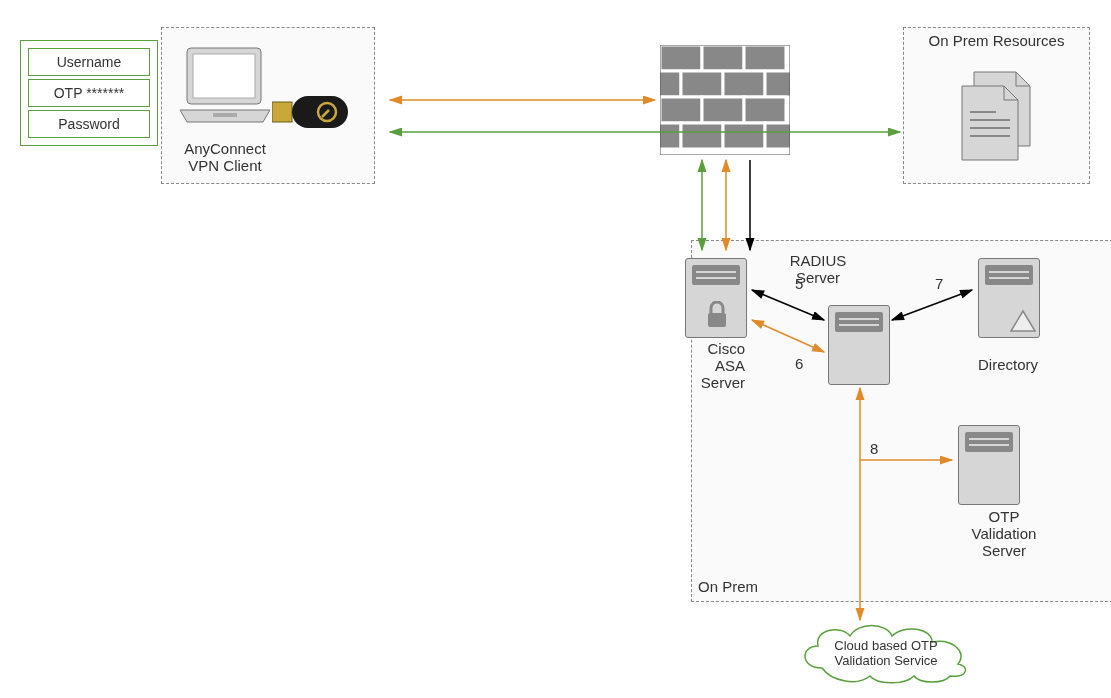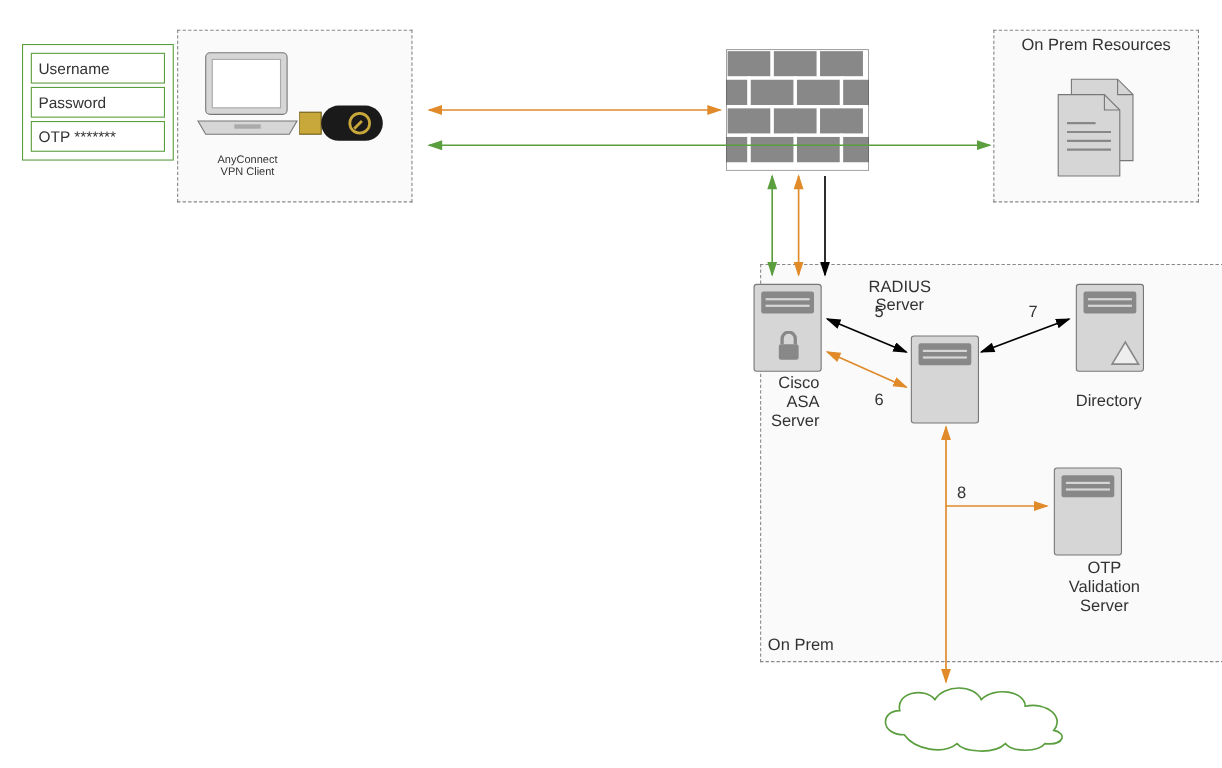--- a/index.html
+++ b/index.html
@@ -56,45 +56,45 @@
     top:0;left:0;
     width:1111px;height:698px;
     pointer-events:none;
   }
 </style>
 </head>
 <body>
 
 <div class="dashed-box" style="left:161px; top:27px; width:212px; height:155px;"></div>
 
-<div style="position:absolute; left:20px; top:40px; width:128px; border:1.5px solid #5a9e3e; padding:4px; background:white;">
+<div style="position:absolute; left:20px; top:40px; width:128px; border:1.5px solid #5a9e3e; padding:4px; background:white;text-align:center;">
   <div style="border:1.5px solid #5a9e3e; padding:5px 6px; margin:3px; font-size:14px;">Username</div>
+  <div style="border:1.5px solid #5a9e3e; padding:5px 6px; margin:3px; font-size:14px;">OTP *******</div>
   <div style="border:1.5px solid #5a9e3e; padding:5px 6px; margin:3px; font-size:14px;">Password</div>
-  <div style="border:1.5px solid #5a9e3e; padding:5px 6px; margin:3px; font-size:14px;">OTP *******</div>
 </div>
 
 <div style="position:absolute; left:175px; top:42px; width:100px; height:95px;">
   <svg width="100" height="95">
     <rect x="12" y="6" width="74" height="56" rx="4" fill="#d6d6d6" stroke="#777"></rect>
     <rect x="18" y="12" width="62" height="44" fill="white" stroke="#aaa"></rect>
     <path d="M 5 68 L 95 68 L 88 80 L 12 80 Z" fill="#d6d6d6" stroke="#777"></path>
     <rect x="38" y="71" width="24" height="4" fill="#aaa"></rect>
   </svg>
 </div>
 
 <div style="position:absolute; left:272px; top:90px; width:80px; height:44px;">
   <svg width="80" height="44">
     <rect x="0" y="12" width="20" height="20" fill="#c8a83a" stroke="#6b5a1a"></rect>
     <rect x="20" y="6" width="56" height="32" rx="16" fill="#1a1a1a"></rect>
     <circle cx="55" cy="22" r="9" fill="none" stroke="#c8a83a" stroke-width="2.5"></circle>
     <line x1="50" y1="27" x2="57" y2="20" stroke="#c8a83a" stroke-width="2.5"></line>
   </svg>
 </div>
 
-<div class="label" style="left:165px; top:140px; width:120px; white-space:pre-line; font-size:10px;">AnyConnect
+<div class="label" style="left:165px; top:140px; width:120px; white-space:pre-line; font-size:15px;">AnyConnect
 VPN Client</div>
 
 <div style="position:absolute; left:660px; top:45px; width:130px; height:110px;">
   <svg width="130" height="110">
     <g fill="#888" stroke="#fff" stroke-width="3">
       <rect x="0" y="0" width="42" height="26"></rect>
         <rect x="42" y="0" width="42" height="26"></rect>
         <rect x="84" y="0" width="42" height="26"></rect>
       <rect x="-21" y="26" width="42" height="26"></rect>
         <rect x="21" y="26" width="42" height="26"></rect>
@@ -179,20 +179,22 @@
              C 8 50 8 28 26 28
              C 22 12 48 6 58 18
              C 66 4 94 4 100 18
              C 112 6 140 10 140 24
              C 160 20 176 34 166 46
              C 178 48 176 60 158 58
              C 152 66 128 66 122 58
              C 112 68 84 66 78 58
              C 66 68 40 64 30 50 Z" fill="white" stroke="#5a9e3e" stroke-width="1.5"></path>
   </svg>
+  <div class="label" style="left:26px; top:20px; width:136px; font-size:13px; white-space:pre-line;">Cloud based OTP
+Validation Service</div>
 </div>
 
 <div class="label" style="left:795px; top:275px;">5</div>
 <div class="label" style="left:795px; top:355px;">6</div>
 <div class="label" style="left:935px; top:275px;">7</div>
 <div class="label" style="left:870px; top:440px;">8</div>
 
 <svg class="overlay">
   <defs>
     <marker id="ah-orange" markerWidth="10" markerHeight="10" refX="8" refY="3" orient="auto">

